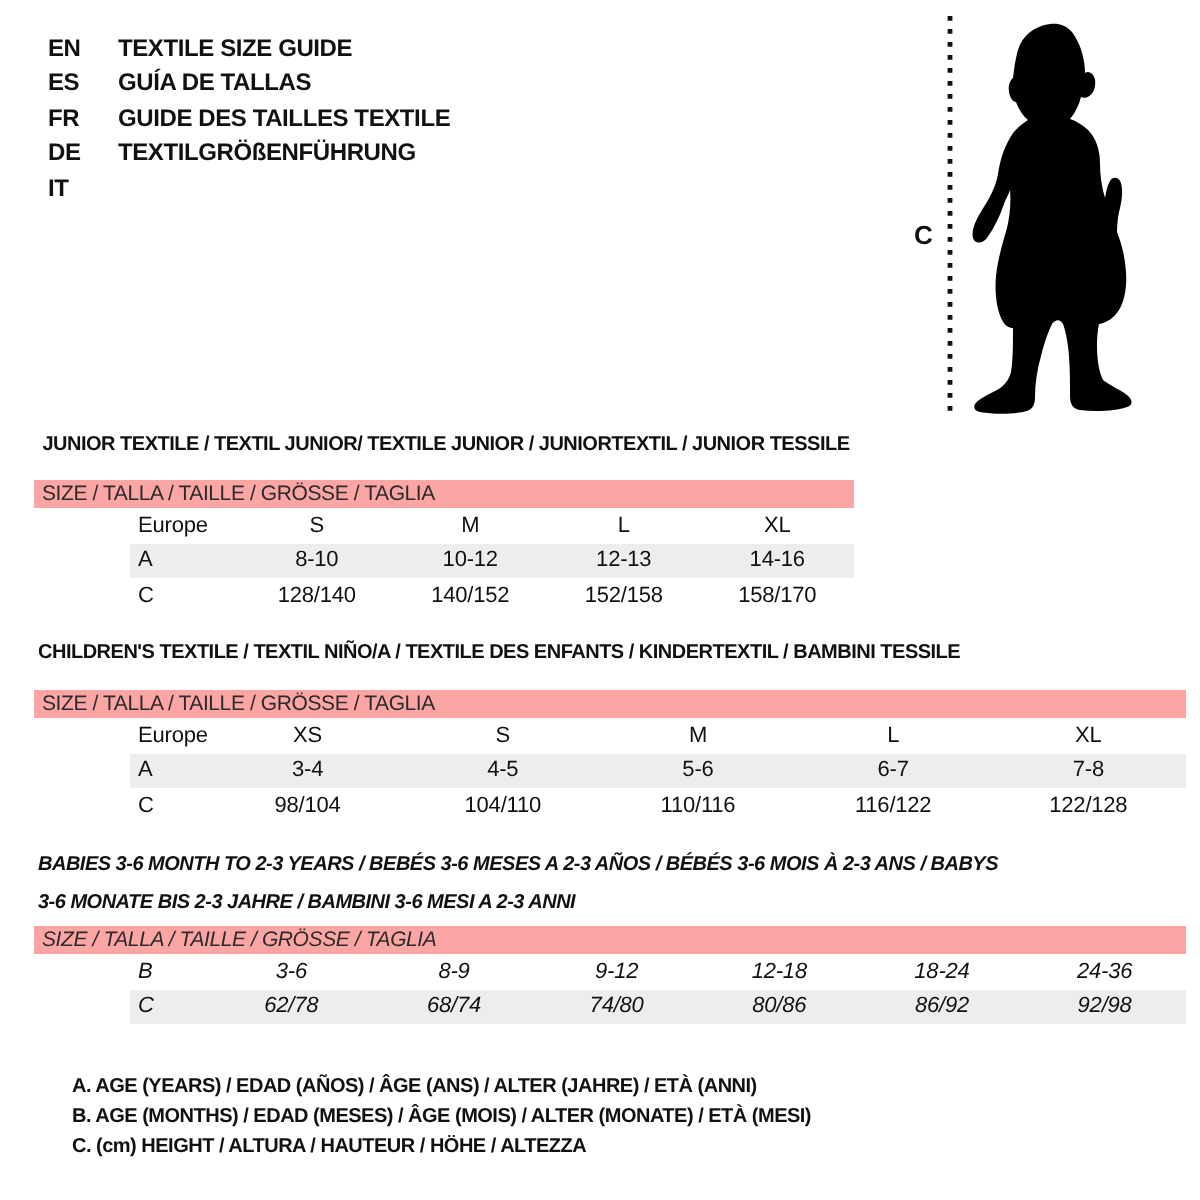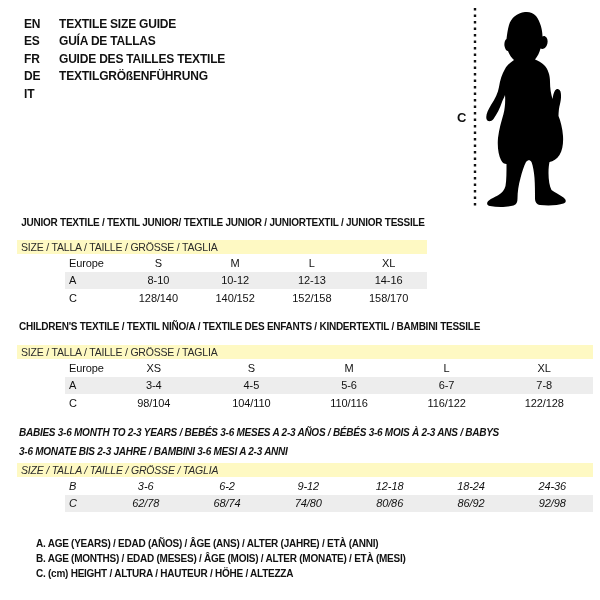--- a/index.html
+++ b/index.html
@@ -22,21 +22,21 @@
   
   .tbl { position:absolute; left:17px; }
   .tbl.t1 { top:217px; width:410px; }
   .tbl.t2 { top:321px; width:576px; }
   .tbl.t3 { top:424px; width:576px;font-style:italic; }
   .tbl-title { font-weight:bold; font-size:10px; letter-spacing:-0.25px;
                line-height:12px; padding-left:2px; }
   .t1 .tbl-title { height:23px;text-align:center; }
   .t2 .tbl-title { height:24px; }
   .t3 .tbl-title { height:39px; line-height:18.5px; width:480px; }
-  .tbl-bar { height:14px; line-height:14px; background:#fef9c3; color:#2b2b2b;
+  .tbl-bar { height:14px; line-height:14px; background:#fca5a5; color:#2b2b2b;
              font-size:10.5px; letter-spacing:-0.2px; padding-left:4px; }
   .tbl-row { display:flex; height:17.5px; align-items:center;
              font-size:11px; letter-spacing:-0.1px;margin-left:48px; }
   .tbl-row.shade { background:#ededed; }
   .c-first { box-sizing:border-box; padding-left:4px; }
   .t1 .c-first { width:55px; }
   .t2 .c-first, .t3 .c-first { width:40px; }
   .c-data { flex:1; text-align:center; }
 
   
@@ -157,21 +157,21 @@
         <div class="c-data">116/122</div>
         <div class="c-data">122/128</div>
       </div>
     </section>
     <section class="tbl t3">
       <div class="tbl-title">BABIES 3-6 MONTH TO 2-3 YEARS / BEBÉS 3-6 MESES A 2-3 AÑOS / BÉBÉS 3-6 MOIS À 2-3 ANS / BABYS 3-6 MONATE BIS 2-3 JAHRE / BAMBINI 3-6 MESI A 2-3 ANNI</div>
       <div class="tbl-bar">SIZE / TALLA / TAILLE / GRÖSSE / TAGLIA</div>
       <div class="tbl-row">
         <div class="c-first">B</div>
         <div class="c-data">3-6</div>
-        <div class="c-data">6-2</div>
+        <div class="c-data">8-9</div>
         <div class="c-data">9-12</div>
         <div class="c-data">12-18</div>
         <div class="c-data">18-24</div>
         <div class="c-data">24-36</div>
       </div>
       <div class="tbl-row shade">
         <div class="c-first">C</div>
         <div class="c-data">62/78</div>
         <div class="c-data">68/74</div>
         <div class="c-data">74/80</div>

